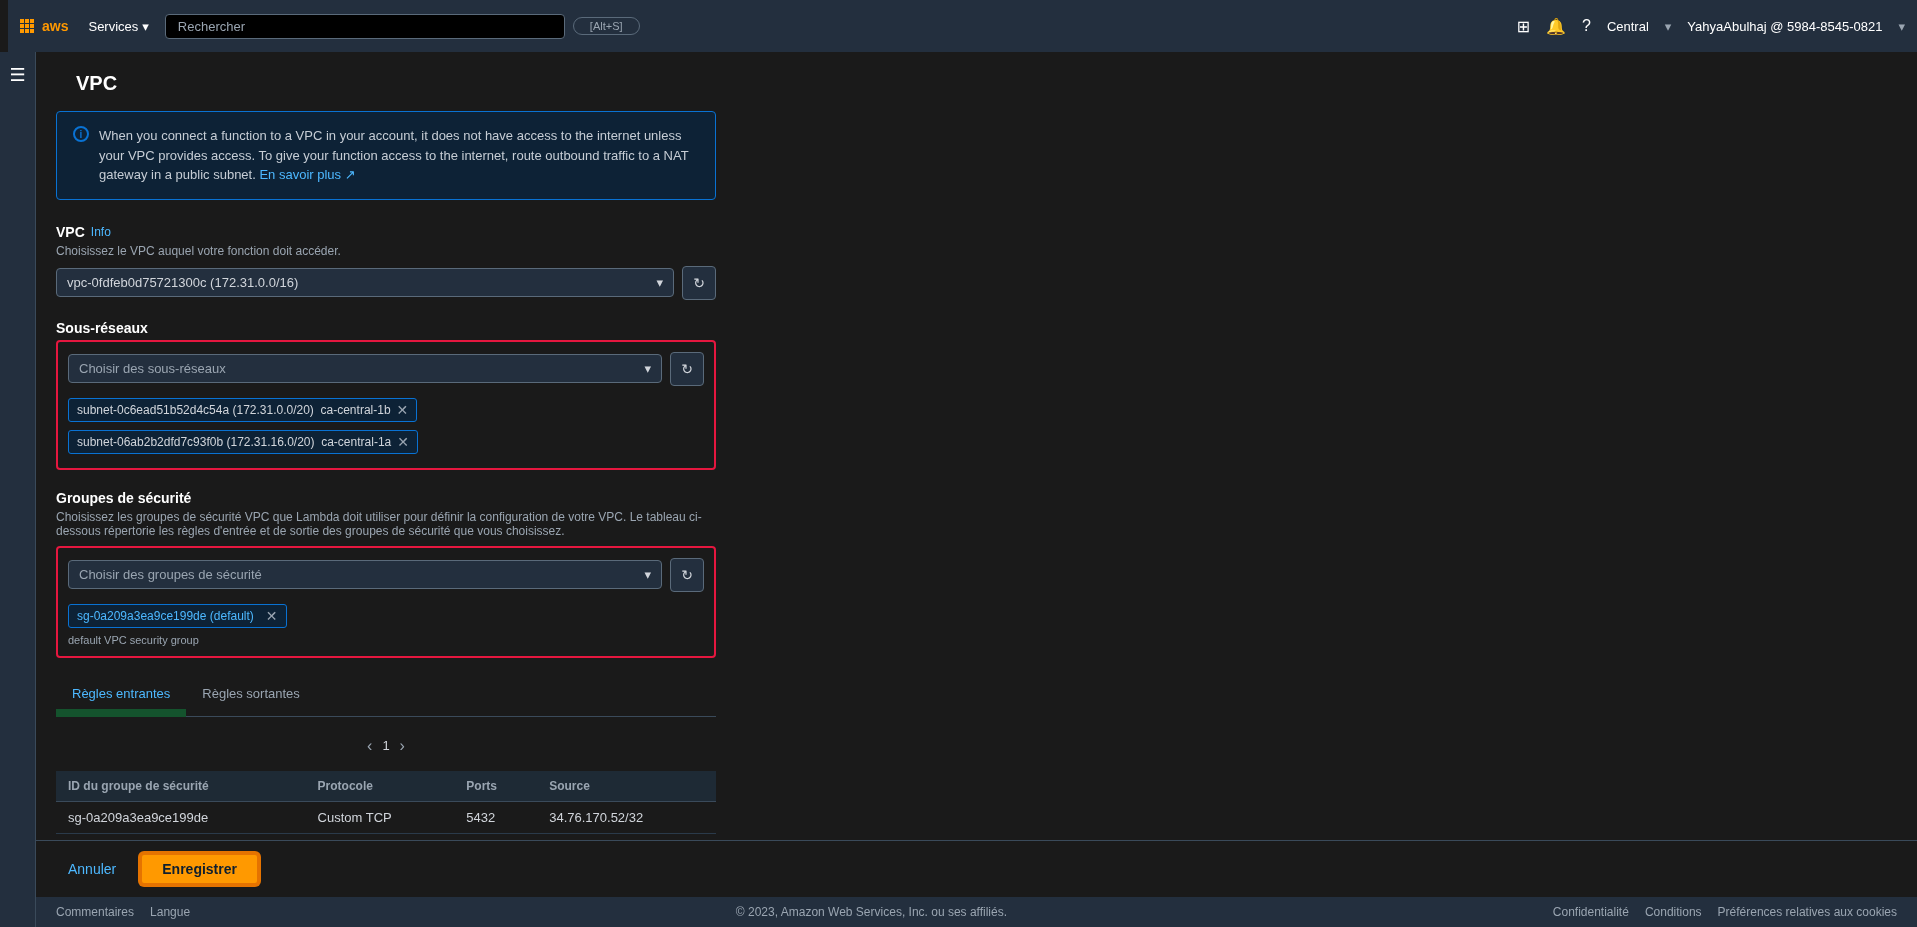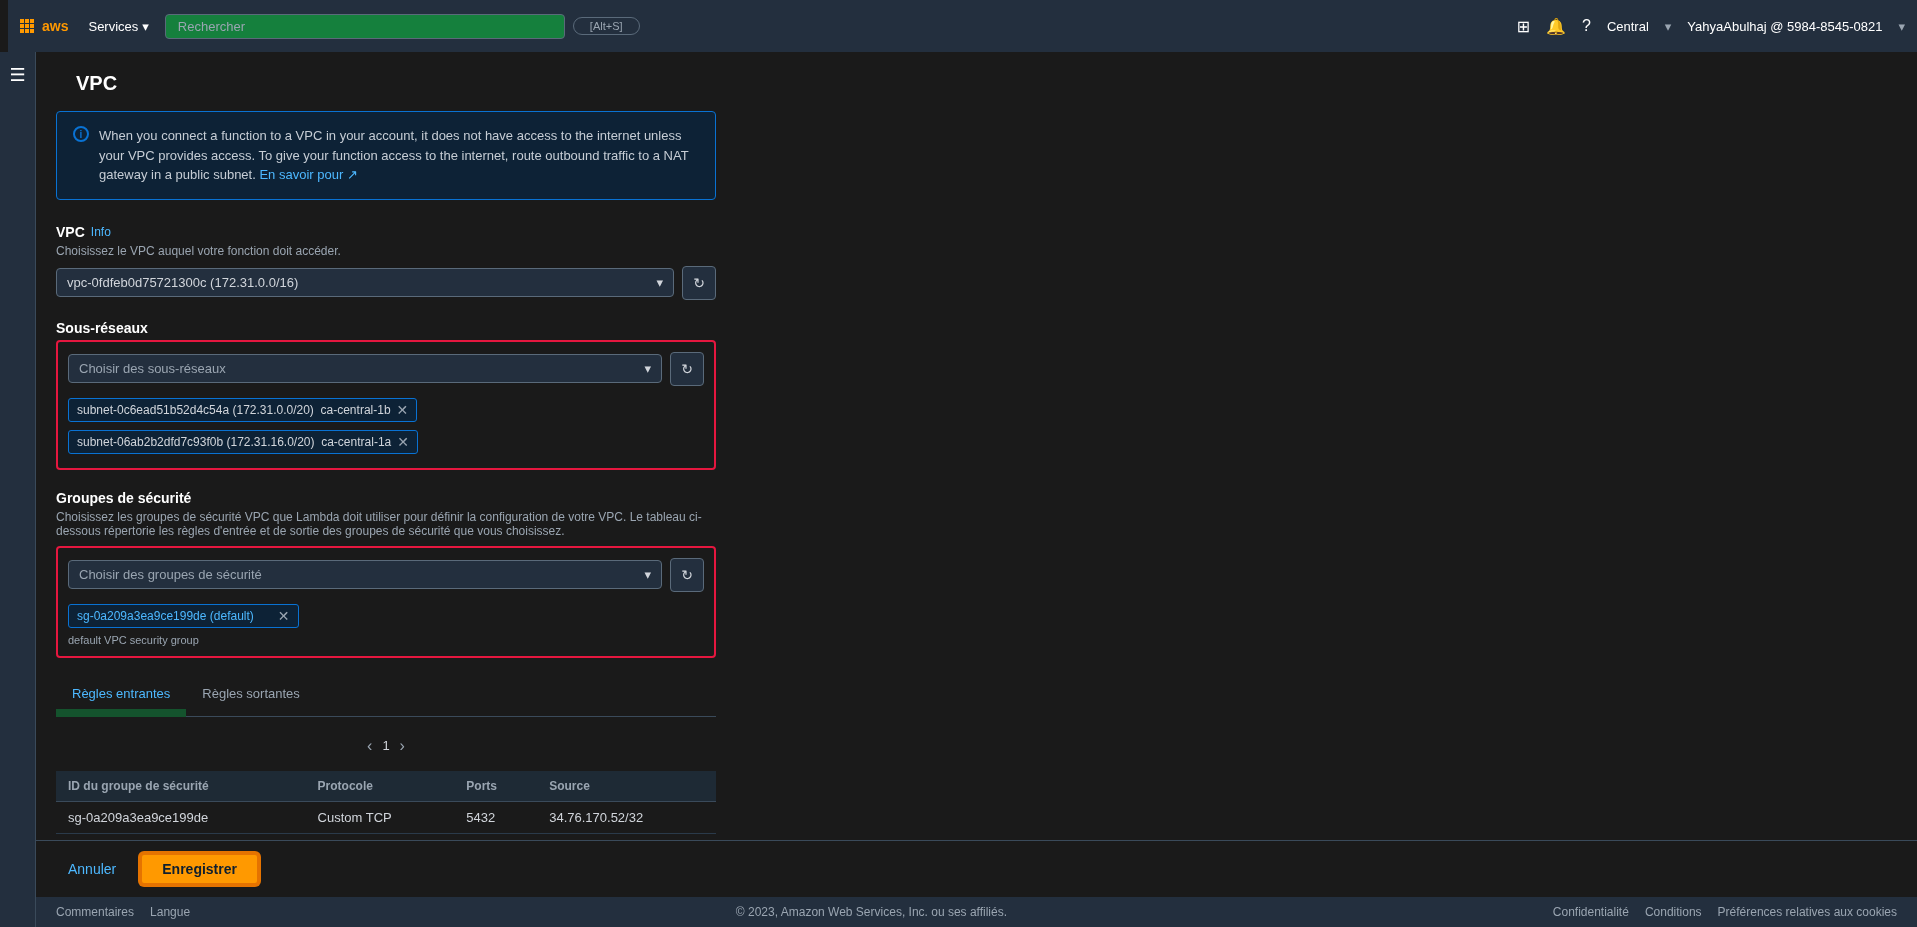--- a/index.html
+++ b/index.html
@@ -39,21 +39,21 @@
       border: none;
       color: #fff;
       font-size: 13px;
       cursor: pointer;
       padding: 4px 8px;
       display: flex;
       align-items: center;
       gap: 4px;
     }
     .nav-search {
-      background: #15803d;
+      background: #000000;
       border: 1px solid #5a6a7a;
       color: #fff;
       padding: 4px 12px;
       border-radius: 4px;
       flex: 1;
       max-width: 400px;
       font-size: 13px;
     }
     .nav-search::placeholder { color: #9aa5b1; }
     .nav-shortcut {
@@ -207,21 +207,21 @@
       cursor: pointer;
       color: #9aa5b1;
       font-size: 14px;
       background: none;
       border: none;
       line-height: 1;
     }
     .sg-tag-item {
       display: inline-flex;
       align-items: center;
-      gap: 24px;
+      gap: 12px;
       background: #0d2236;
       border: 1px solid #0972d3;
       border-radius: 3px;
       padding: 4px 8px;
       margin: 4px 4px 4px 0;
       font-size: 12px;
       color: #4db8ff;
     }
     .sg-tag-desc {
       color: #9aa5b1;
@@ -390,21 +390,21 @@
   <div class="content-area">
     <div class="vpc-form-container">
 
       <h1 class="page-title">VPC</h1>
 
       <div class="info-box">
         <div class="info-icon-circle">i</div>
         <div class="info-text">
           <span>When you connect a function to a VPC in your account, it does not have access to the internet unless your VPC provides access. To give your function access to the internet, route outbound traffic to a NAT gateway in a public subnet.</span>
           <a class="info-link">
-            <span>En savoir pour</span>
+            <span>En savoir plus</span>
             <span> ↗</span>
           </a>
         </div>
       </div>
 
       <div class="form-section">
         <div class="section-label-row">
           <span class="section-label">VPC</span>
           <a class="section-info-link">Info</a>
         </div>

